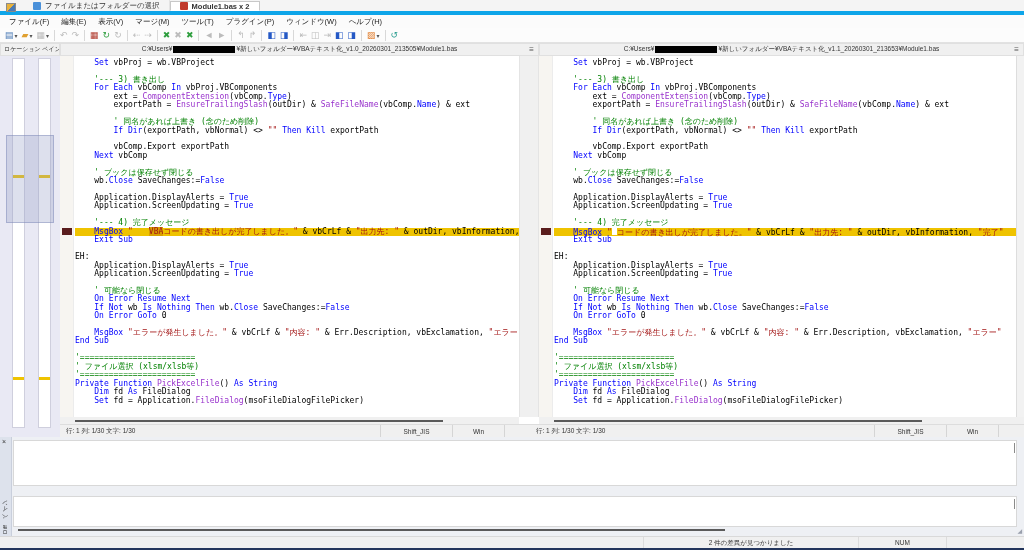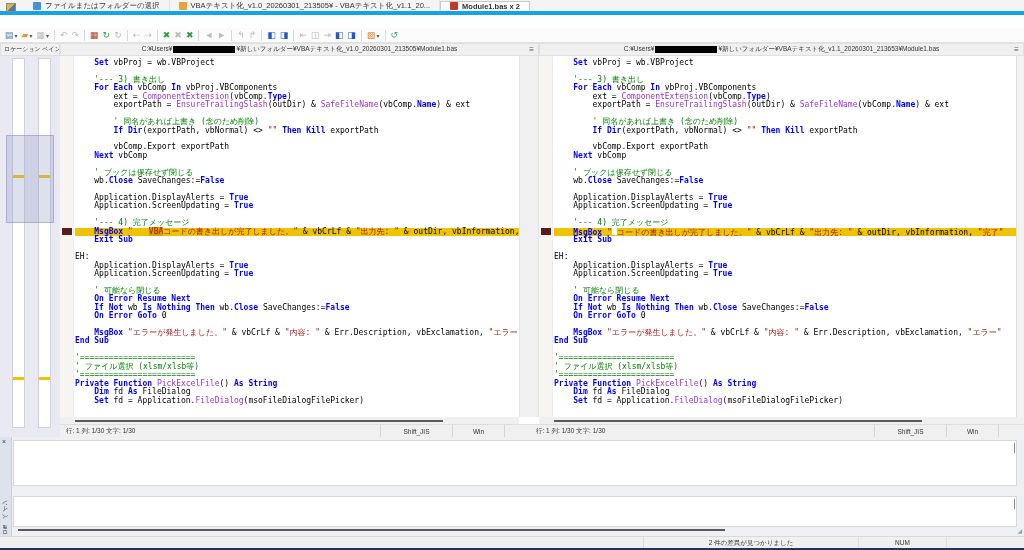--- a/index.html
+++ b/index.html
@@ -49,21 +49,21 @@
 
   
   .fpane { position:absolute; top:56px; height:361px; background:#fff; overflow:hidden; }
   .margin-strip { position:absolute; left:0; top:0; width:14px; height:361px; background:#f7f5f1;
                   border-right:1px solid #ececec; }
   .margin-mark { position:absolute; left:2px; width:10px; height:7px; background:#5a1d1d; }
   .code { position:absolute; left:15px; top:0; right:0; bottom:0; padding-top:3px; overflow:hidden; }
   .cl { height:8.45px; line-height:8.45px; font-size:8px; white-space:pre;
         font-family:"DejaVu Sans Mono", monospace; color:#000; }
   .cl.diff { background:var(--diffbg); }
-  .sg-k { color:var(--kw); font-weight:bold; }
+  .sg-k { color:var(--kw); font-weight:normal; }
   .sg-c { color:var(--cm); }
   .sg-s { color:var(--st); }
   .sg-f { color:var(--fn); }
   .sg-p { color:#000; }
   .sg-w { color:var(--st); background:var(--wordbg);margin-left:16px; }
   .sg-g { display:inline-block; width:5px; height:7px; background:#fff; }
 
   .divider { position:absolute; left:519px; top:56px; width:20px; height:361px; background:#f0f0f0;
              border-left:1px solid #e4e4e4; border-right:1px solid #e4e4e4; }
   .vscroll { position:absolute; right:0; top:56px; width:8px; height:361px; background:#f2f2f2;
@@ -107,30 +107,36 @@
 <body>
 
 <div id="app">
 
   <div class="tabbar">
     <span class="appicon"></span>
   <div class="tab">
         <span class="tabicon" style="background: rgb(74, 144, 217);"></span>
         <span>ファイルまたはフォルダーの選択</span>
       </div>
-      <div class="tab">
-        <span class="tabicon" style="background: rgb(232, 163, 61);"></span>
-        <span>VBAテキスト化_v1.0_20260301_213505¥ - VBAテキスト化_v1.1_20...</span>
-      </div>
       <div class="tab active">
         <span class="tabicon" style="background: rgb(192, 57, 43);"></span>
         <span>Module1.bas x 2</span>
       </div>
     </div>
 
+  <div class="menubar">
+      <span class="menu-item">ファイル(F)</span>
+      <span class="menu-item">編集(E)</span>
+      <span class="menu-item">表示(V)</span>
+      <span class="menu-item">マージ(M)</span>
+      <span class="menu-item">ツール(T)</span>
+      <span class="menu-item">プラグイン(P)</span>
+      <span class="menu-item">ウィンドウ(W)</span>
+      <span class="menu-item">ヘルプ(H)</span>
+    </div>
 
   <div class="toolbar">
       <button class="tb-btn">
         <span class="tb-glyph" style="color: rgb(74, 122, 181);">▤</span>
         <span class="tb-dd">▾</span>
       </button>
       <button class="tb-btn">
         <span class="tb-glyph" style="color: rgb(224, 160, 48);">▰</span>
         <span class="tb-dd">▾</span>
       </button>

